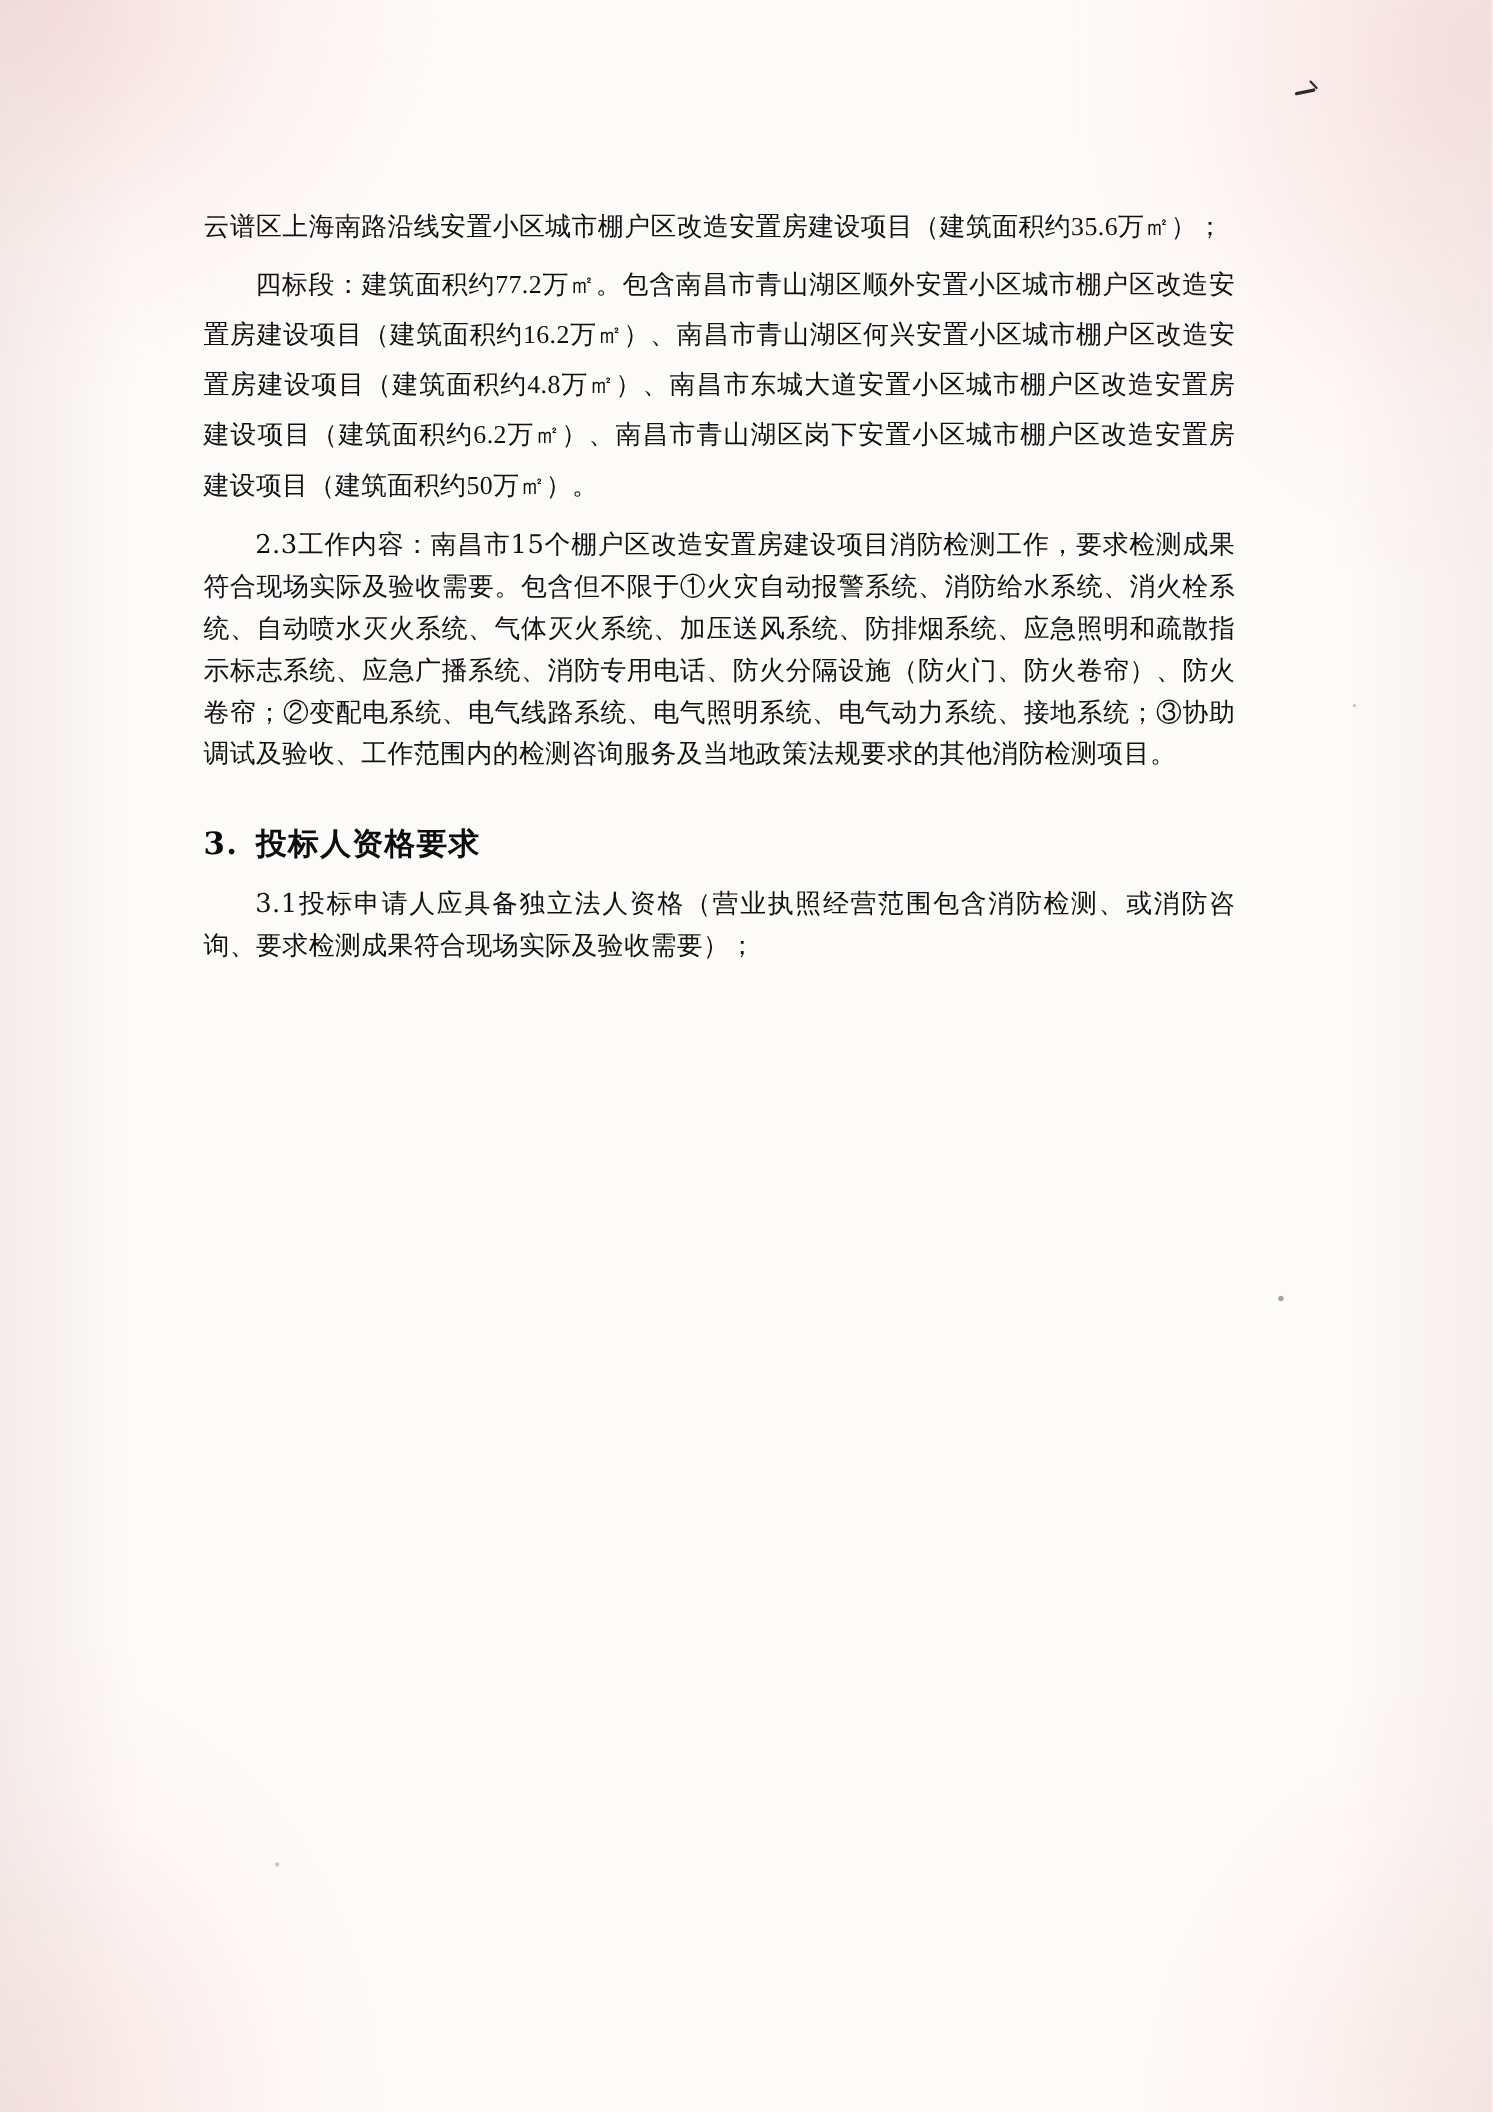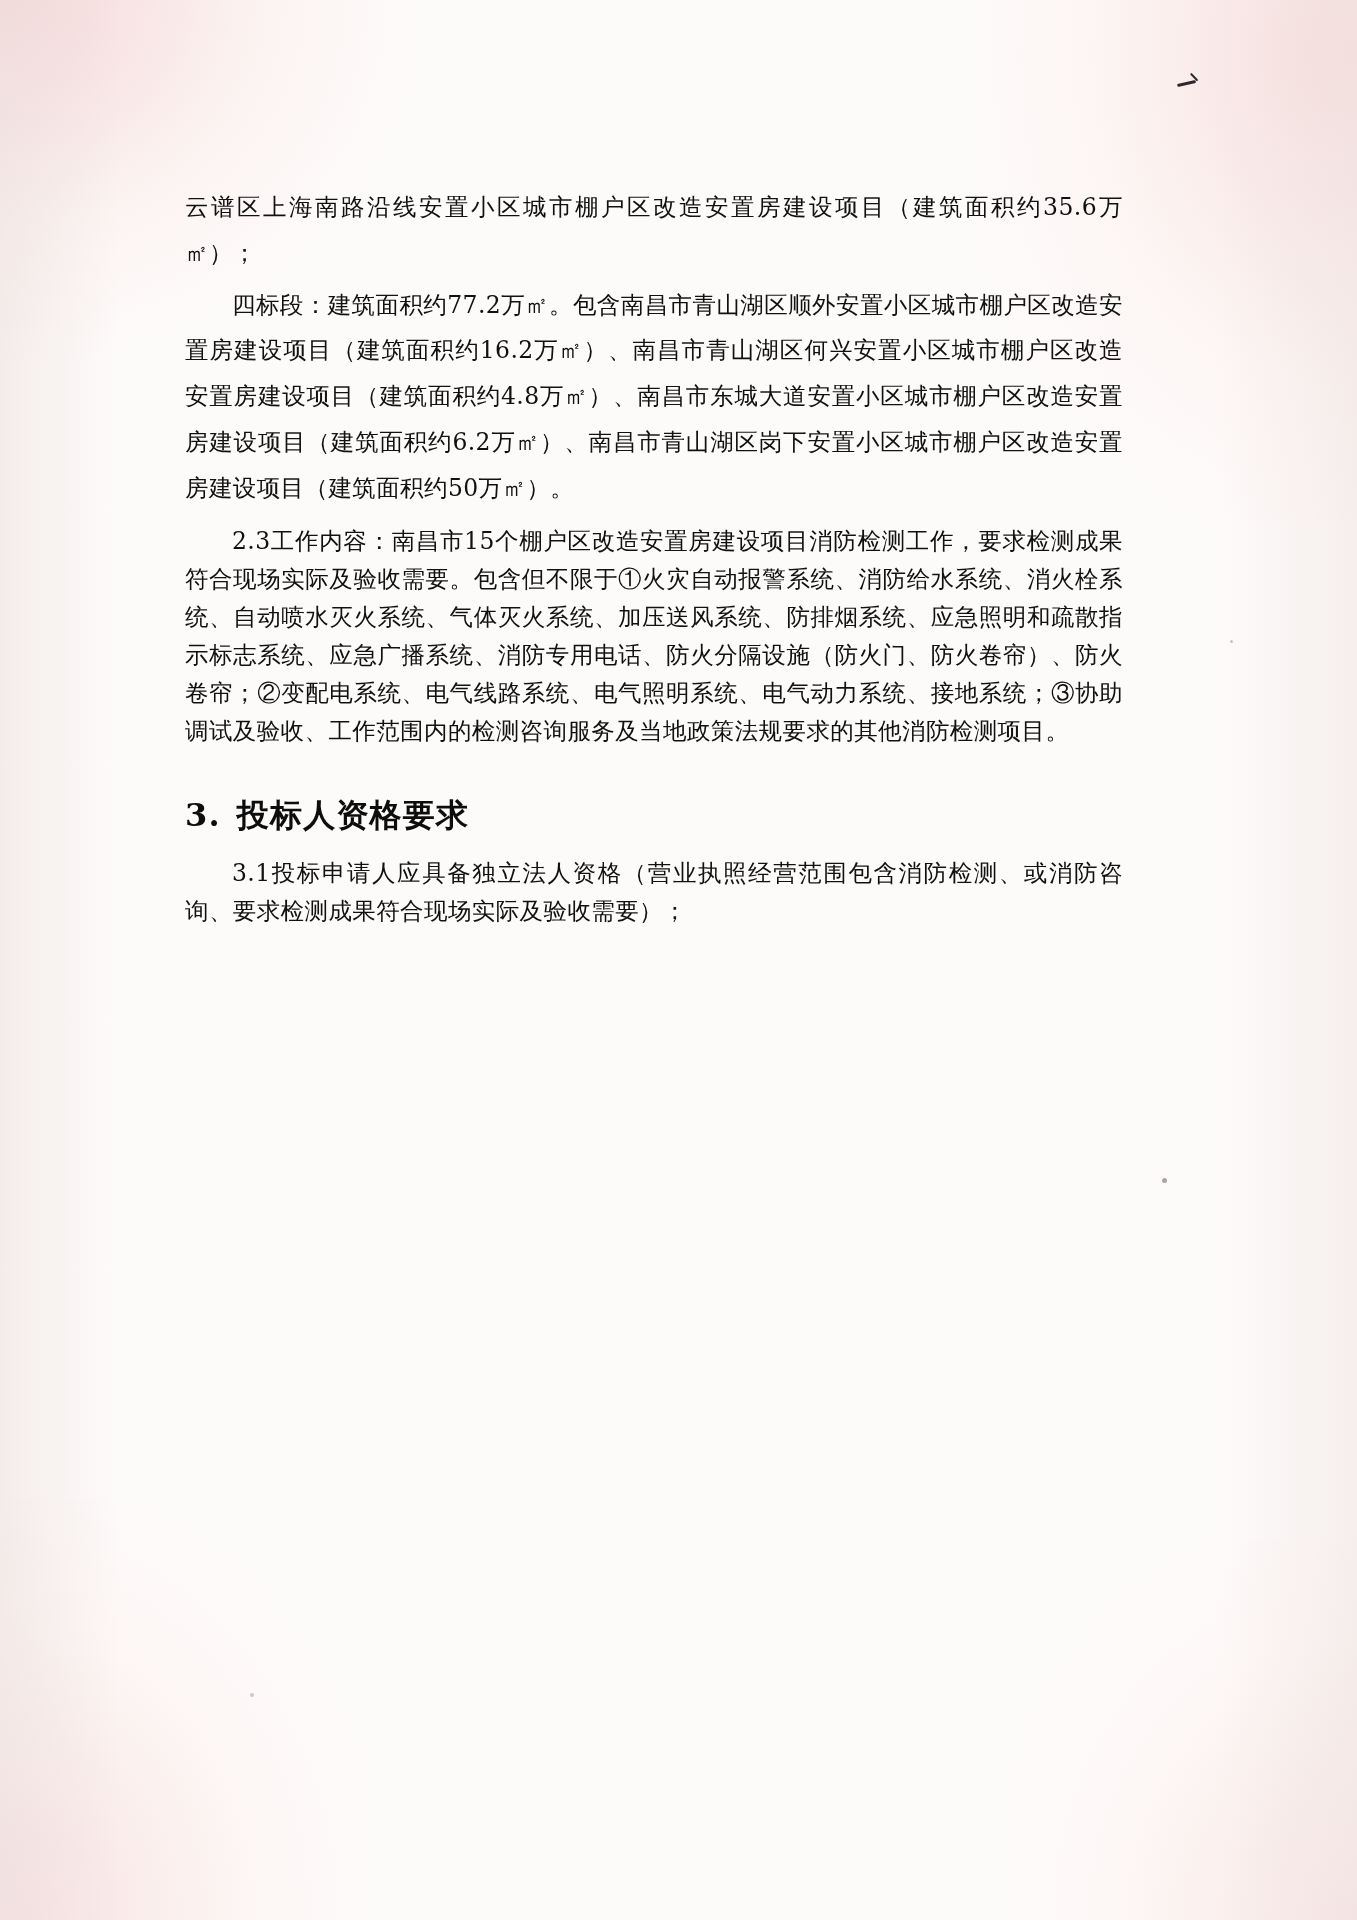--- a/index.html
+++ b/index.html
@@ -97,29 +97,29 @@
     font-family: "DejaVu Serif", serif;
     font-size: 23.5px;
     color: #111111;
     line-height: 1.92;
     text-align: justify;
     text-justify: inter-ideograph;
     letter-spacing: 0.4px;
   }
   p.indent2 { text-indent: 2em; }
   p.tight { line-height: 1.62; }
-  p.loose { line-height: 1.95; }
+  p.loose { line-height: 1.95; font-family: Liberation Serif, serif; }
 
   .gap-sm { height: 6px; }
   .gap-md { height: 10px; }
 
   h2.section {
     margin: 26px 0 6px 0;
     font-family: "DejaVu Serif", serif;
-    font-size: 32px;
+    font-size: 28px;
     font-weight: bold;
     color: #0d0d0d;
     letter-spacing: 1.2px;
   }
   h2.section .num { margin-right: 16px; }
 </style>
 </head>
 <body>
 
 <div class="page">

